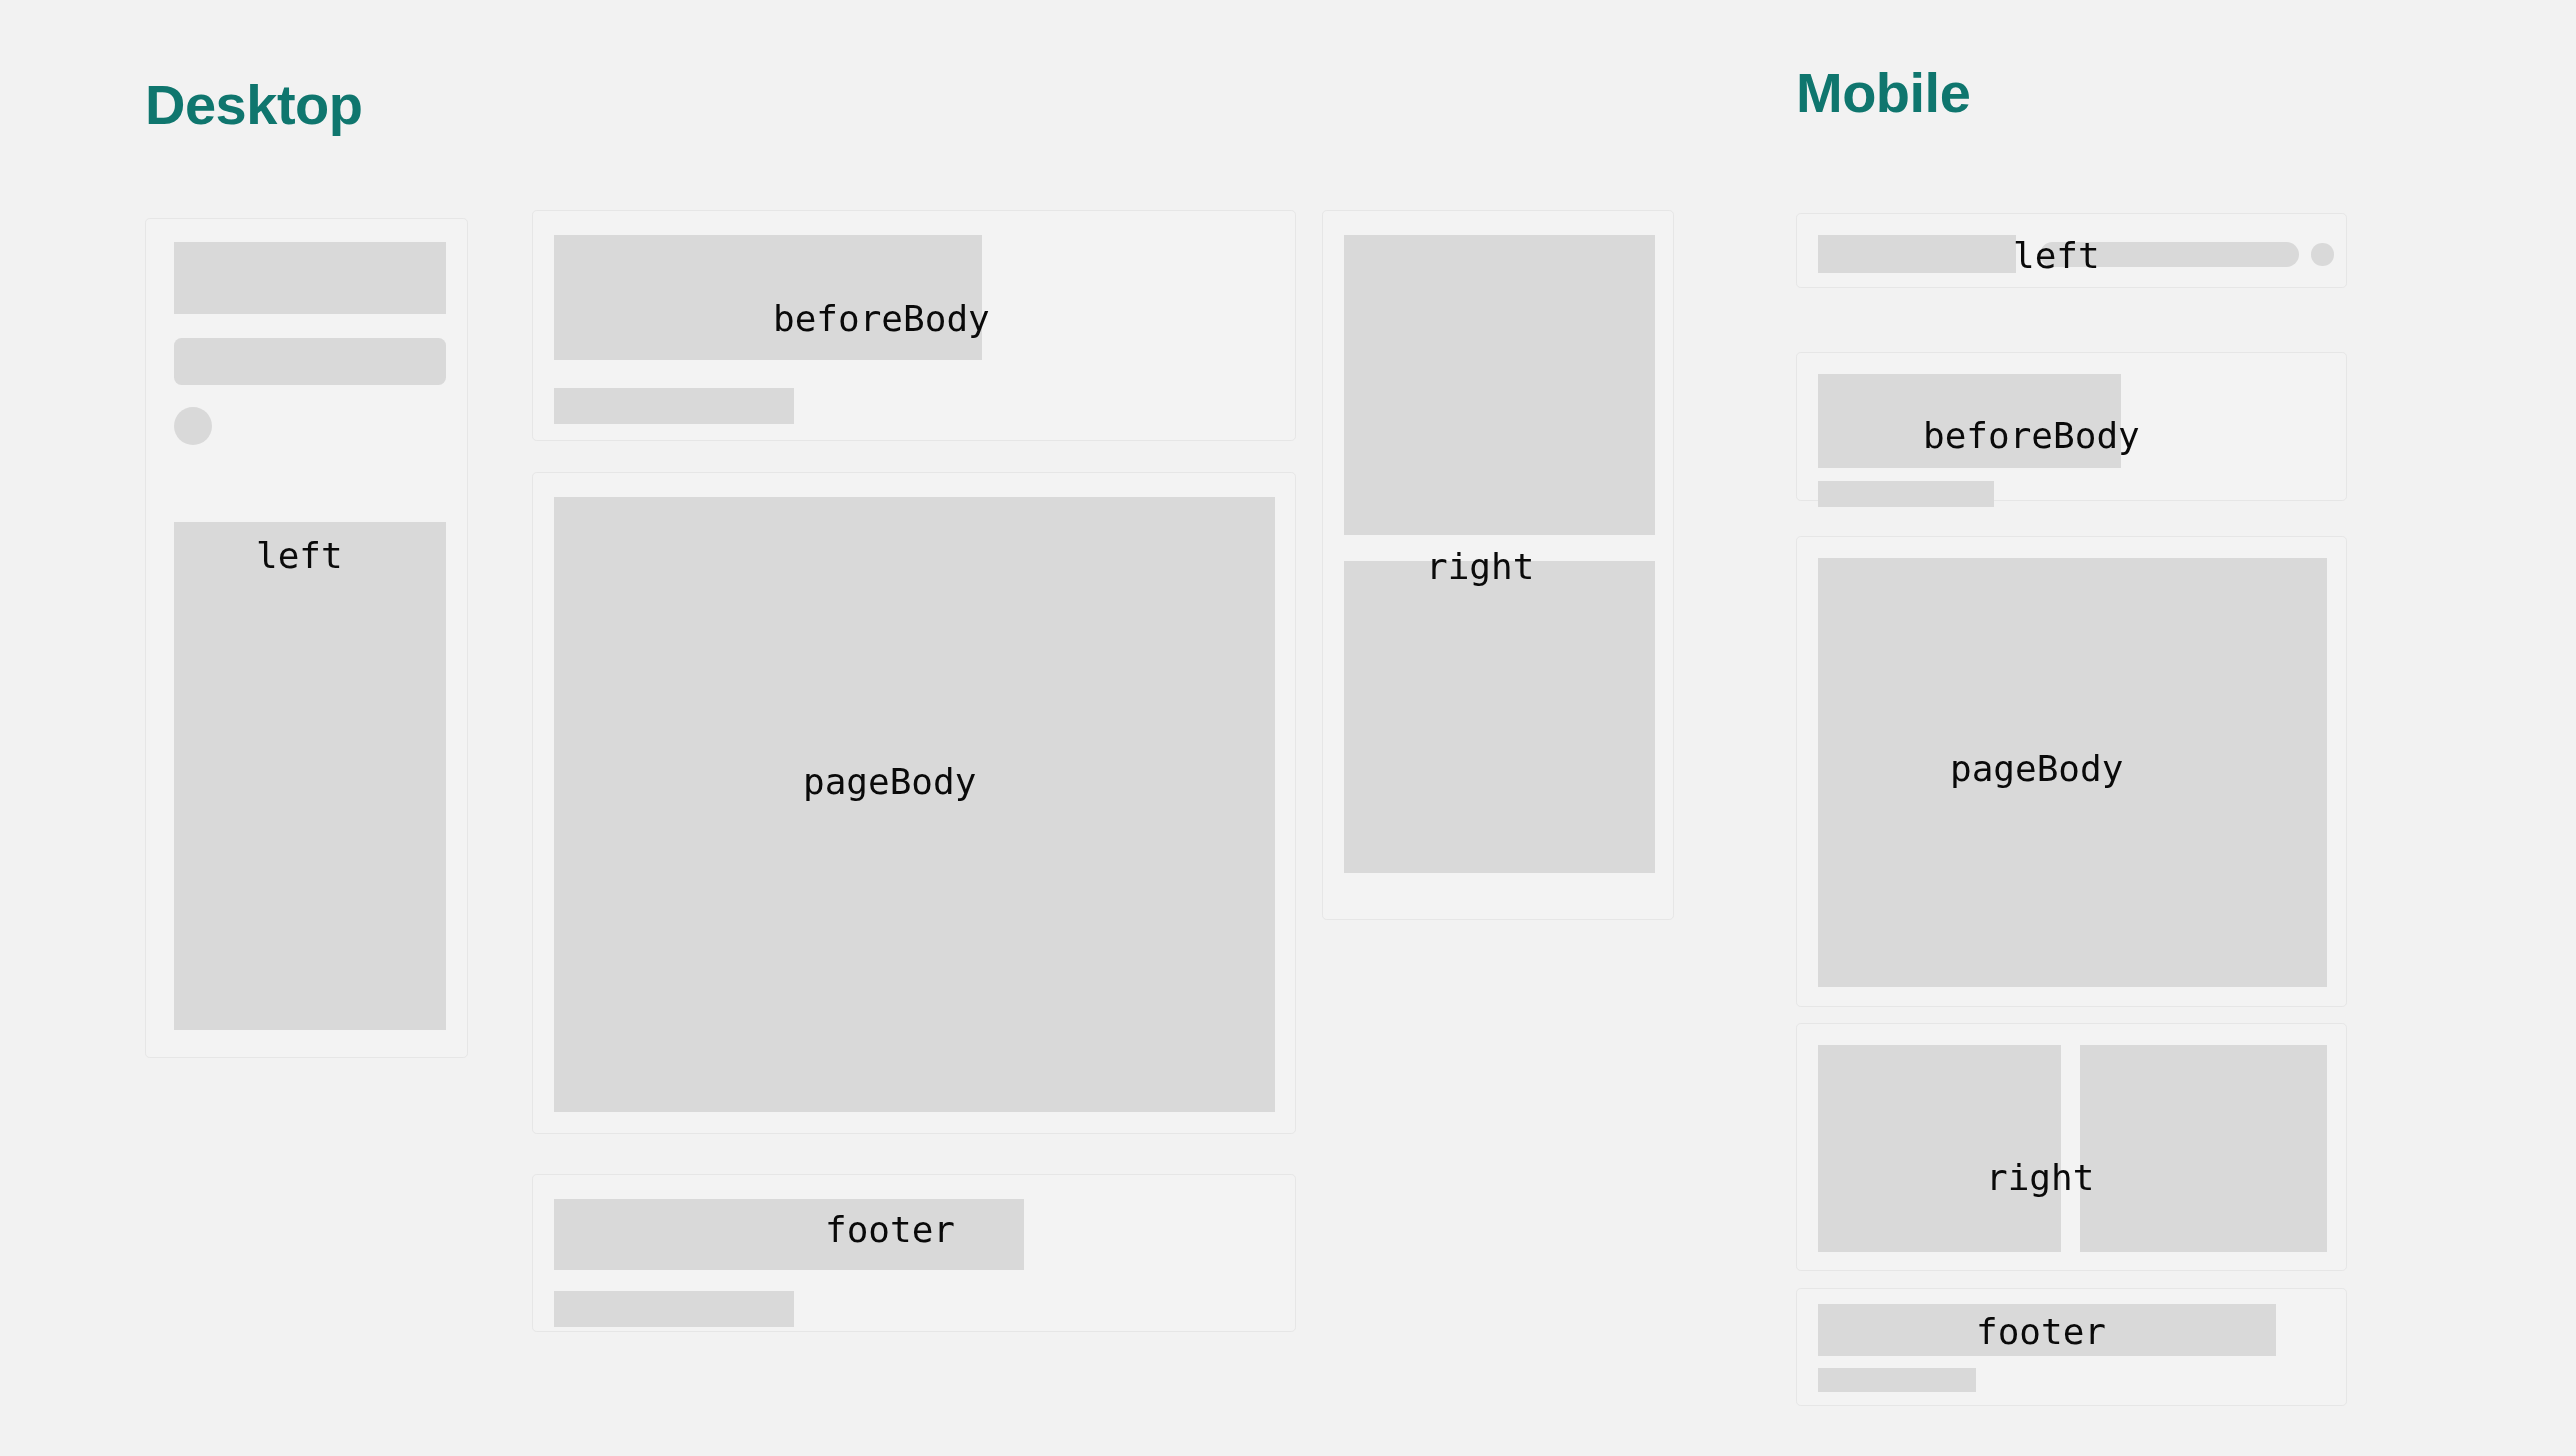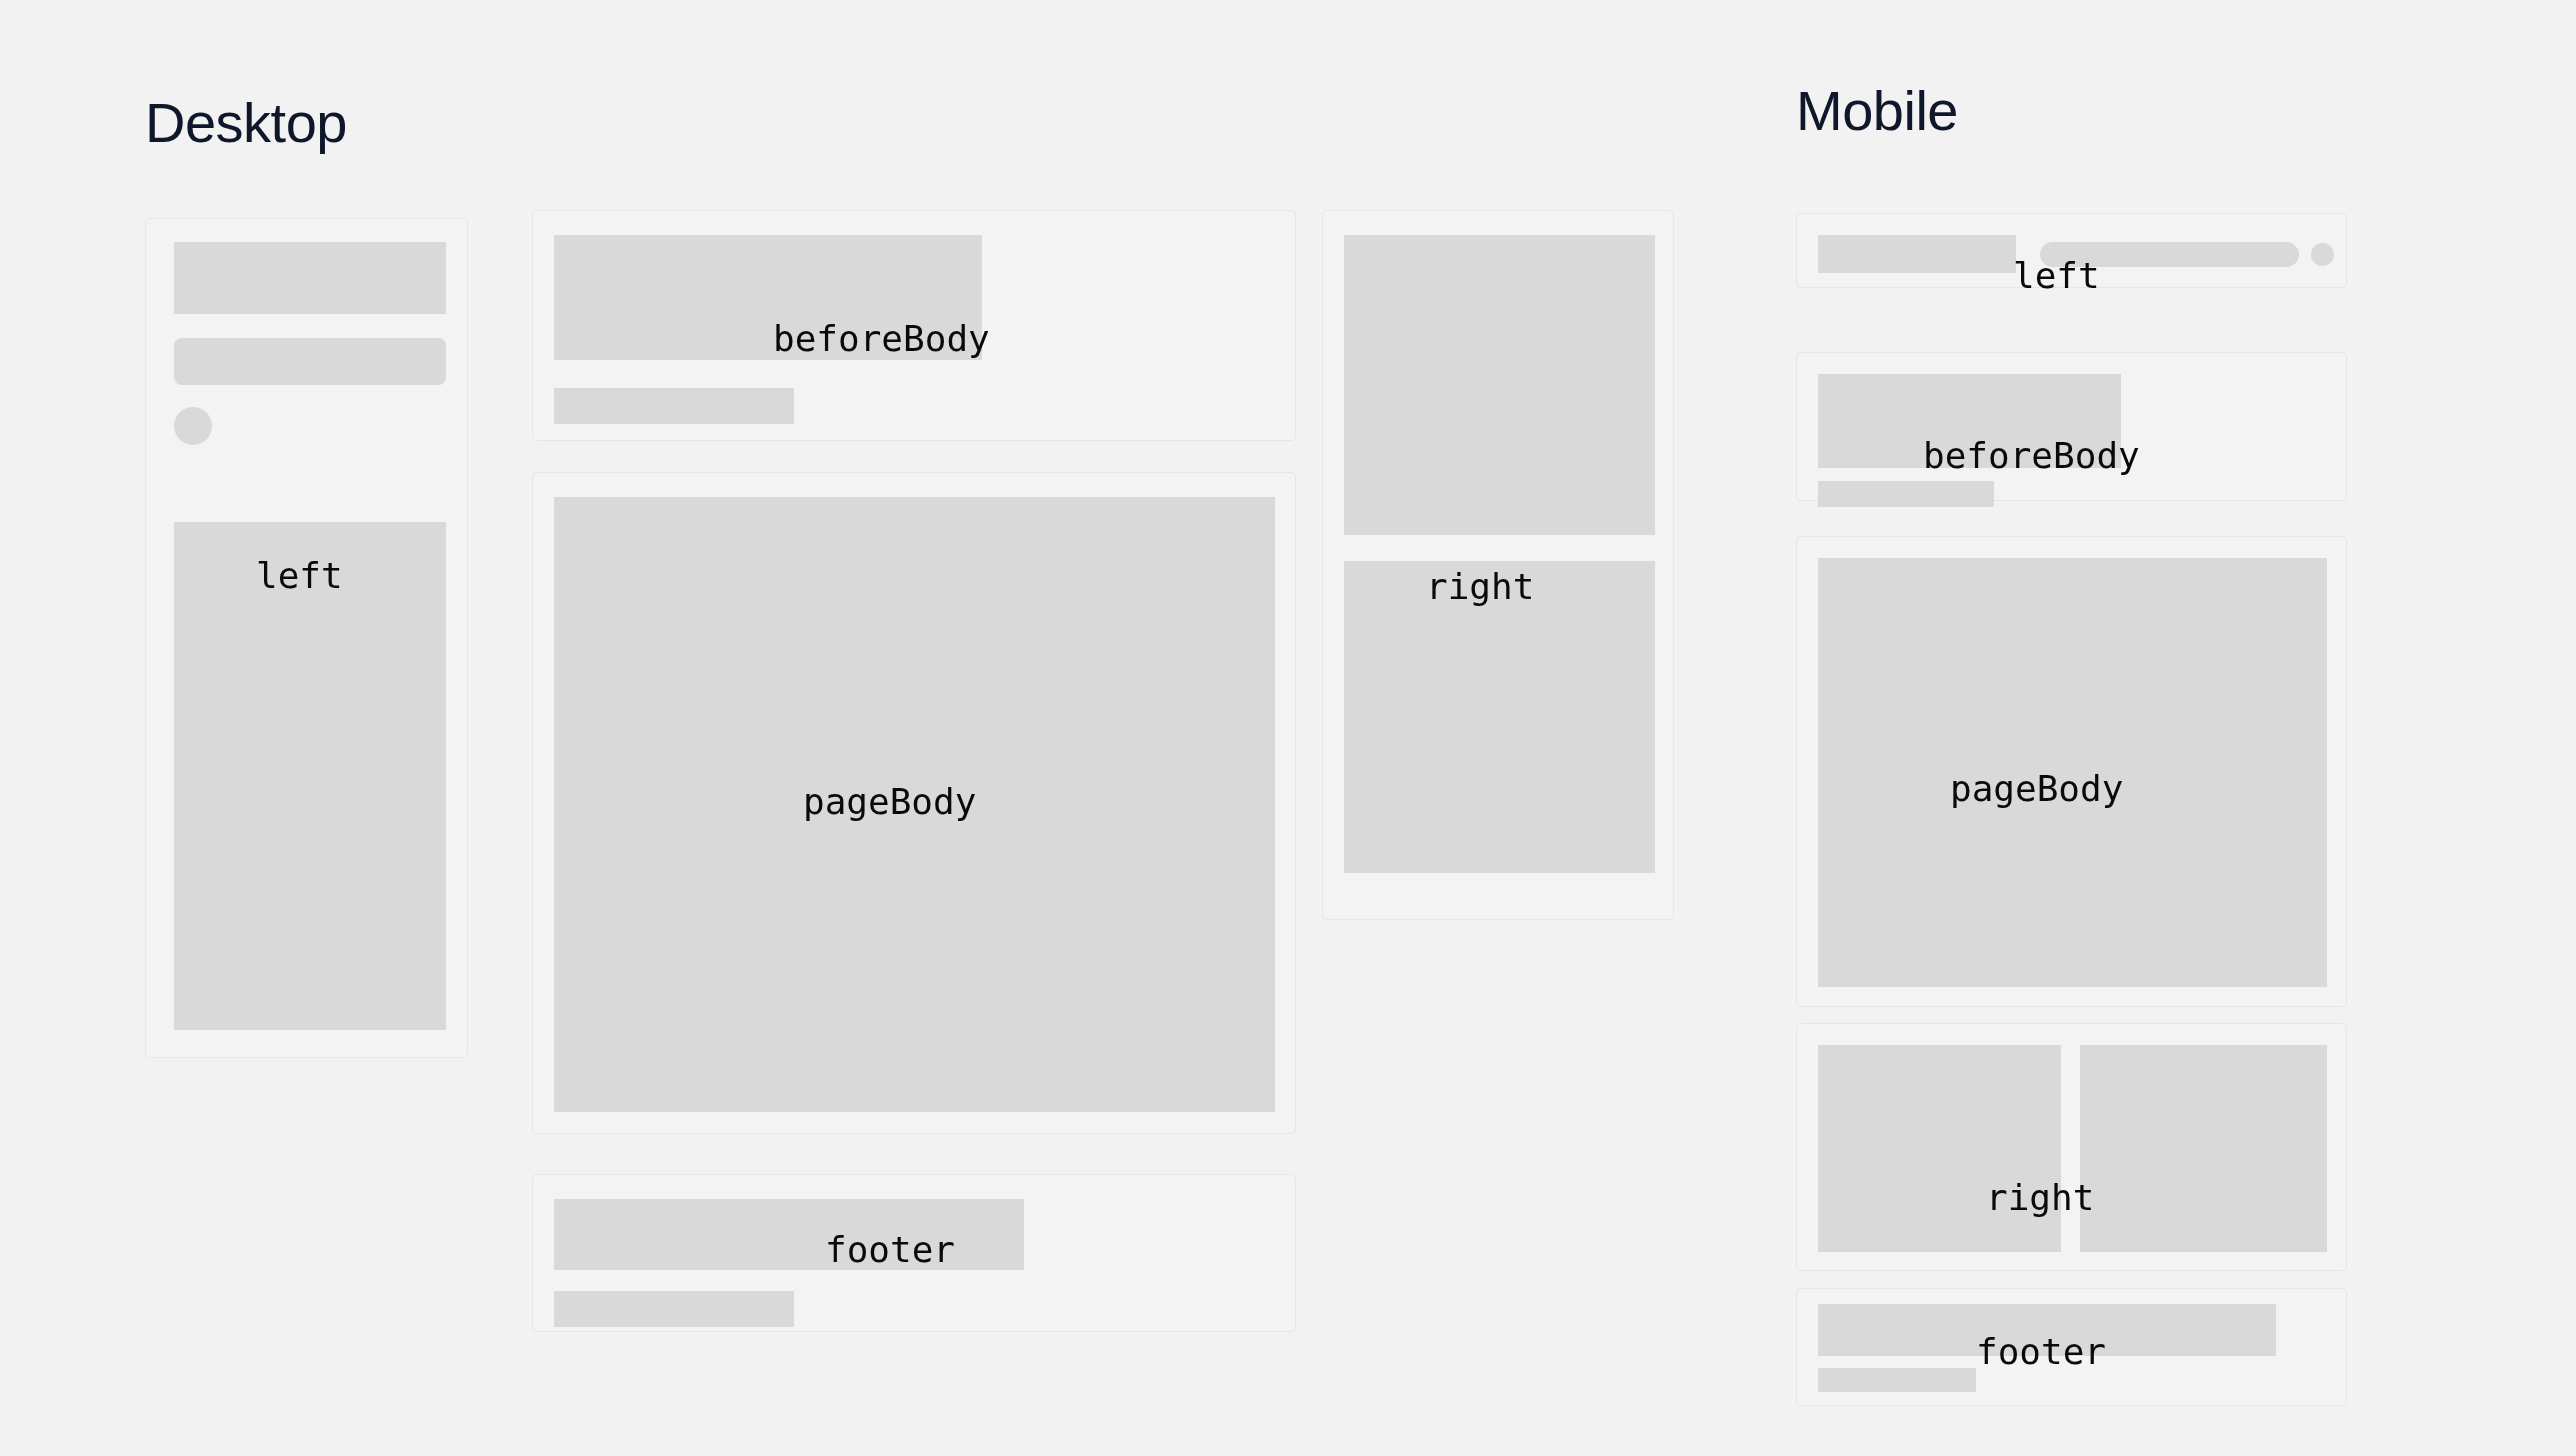--- a/index.html
+++ b/index.html
@@ -16,27 +16,26 @@
     position: relative;
     width: 2576px;
     height: 1456px;
     background: #f2f2f2;
   }
 
   
   .section-title {
     position: absolute;
     font-family: "Liberation Sans", sans-serif;
-    font-weight: 400;
+    font-weight: 700;
     font-size: 56px;
     line-height: 1;
-    color: #0f172a;
+    color: #0f766e;
     letter-spacing: -0.5px;
     white-space: nowrap;
-    margin-top: 18px;
   }
   #title-desktop { left: 145px; top: 77px; }
   #title-mobile  { left: 1796px; top: 65px; }
 
   
   .panel {
     position: absolute;
     background: #f3f3f3;
     border: 1.9px solid #e6e6e6;
     border-radius: 4.7px;
@@ -55,21 +54,20 @@
   .slot-label {
     position: absolute;
     font-family: "DejaVu Sans Mono", "Liberation Mono", monospace;
     font-size: 36px;
     line-height: 1;
     color: #0a0a0a;
     white-space: nowrap;
     pointer-events: none;
     z-index: 5;
     letter-spacing: 0px;
-    margin-top: 20px;
   }
 
   
 
   
   #d-left-panel { left: 145px; top: 218px; width: 323px; height: 840px; }
   #d-left-b1 { left: 28px;  top: 22.6px;  width: 272px; height: 72px; }
   #d-left-b2 { left: 28px;  top: 119px; width: 272px; height: 47px; border-radius: 7.5px;}
   #d-left-dot{ left: 28px;  top: 188px; width: 38px;  height: 38px; }
   #d-left-big{ left: 28px;  top: 303px; width: 272px; height: 508px; }

